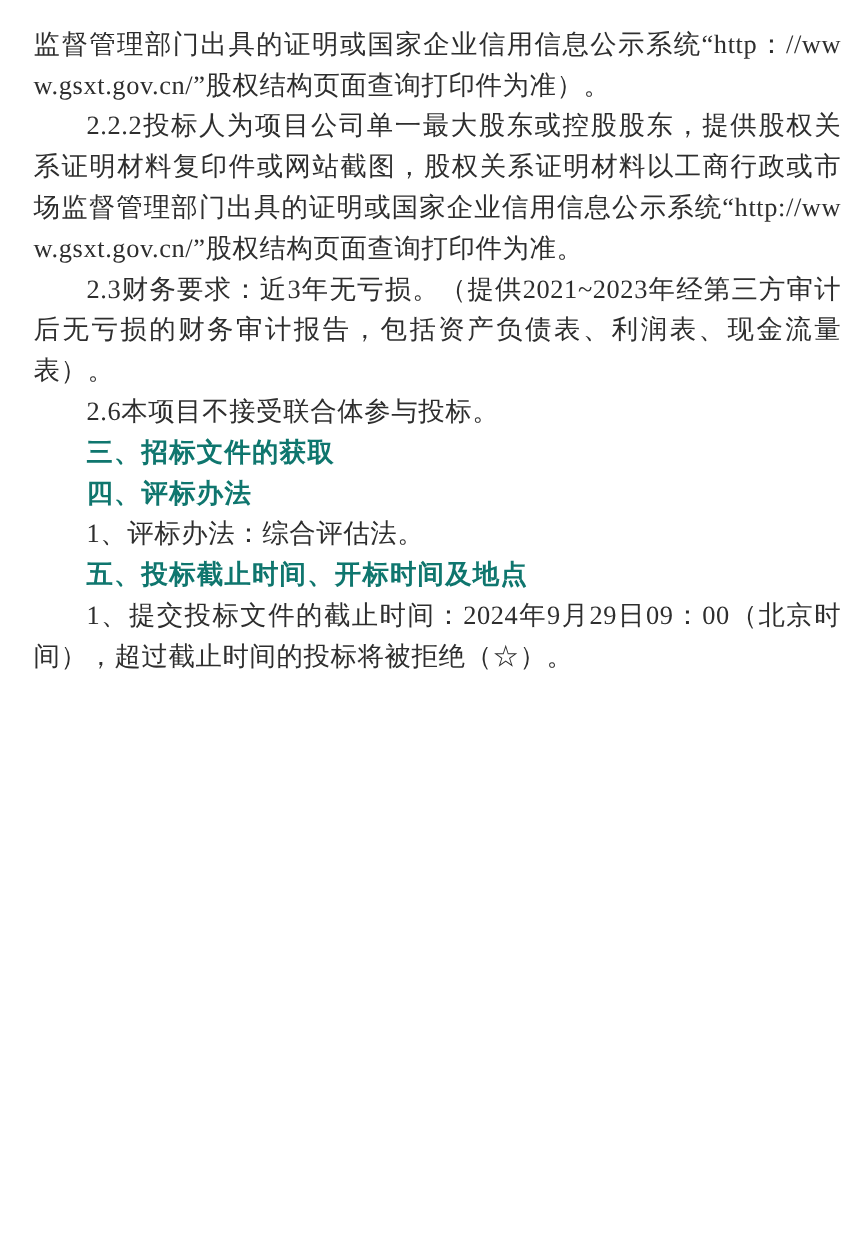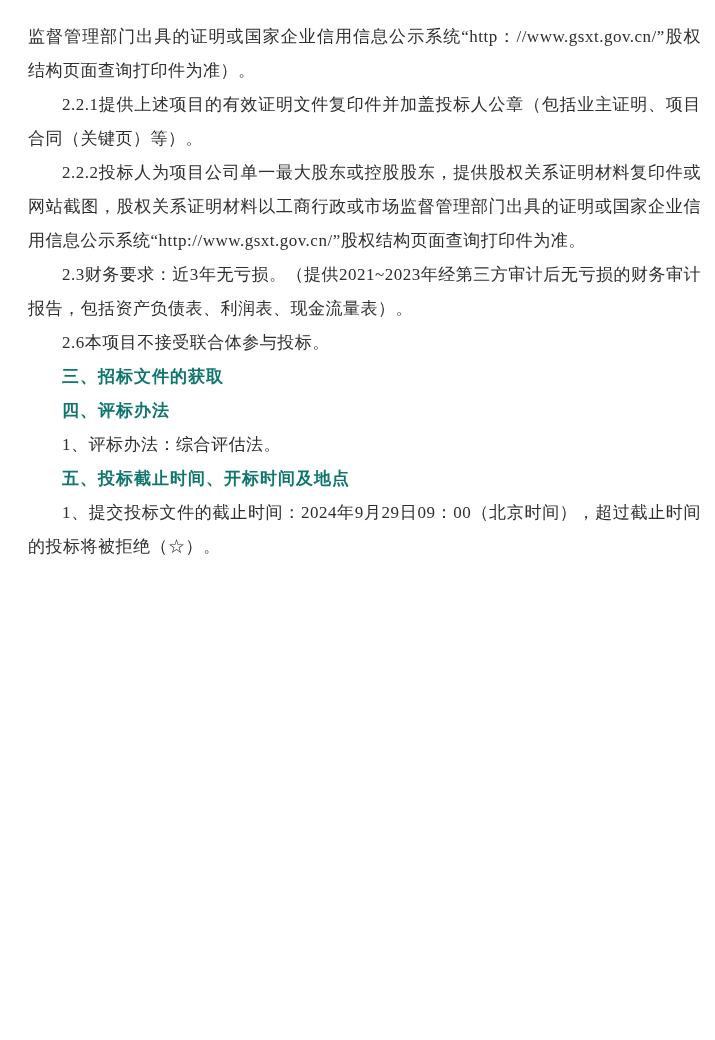--- a/index.html
+++ b/index.html
@@ -13,21 +13,21 @@
     height: 1040px;
     background: #ffffff;
     overflow: hidden;
     box-sizing: border-box;
   }
   .content {
     box-sizing: border-box;
     width: 715px;
     padding: 20px 14px 0 28px;
     font-family: "Liberation Serif", "DejaVu Serif", serif;
-    font-size: 17px;
+    font-size: 22px;
     line-height: 34px;
     color: #2e2e2e;
     text-align: justify;
     letter-spacing: 0.5px;
   }
   .para {
     margin: 0;
     padding: 0;
     word-break: break-all;
   }
@@ -39,21 +39,20 @@
     color: #0f766e;
     letter-spacing: 1px;
   }
 </style>
 </head>
 <body>
 
 <div class="page">
   <div class="content" id="content">
       <p class="para body">监督管理部门出具的证明或国家企业信用信息公示系统“http：//www.gsxt.gov.cn/”股权结构页面查询打印件为准）。</p>
-      <p class="para body indent">2.2.1提供上述项目的有效证明文件复印件并加盖投标人公章（包括业主证明、项目合同（关键页）等）。</p>
       <p class="para body indent">2.2.2投标人为项目公司单一最大股东或控股股东，提供股权关系证明材料复印件或网站截图，股权关系证明材料以工商行政或市场监督管理部门出具的证明或国家企业信用信息公示系统“http://www.gsxt.gov.cn/”股权结构页面查询打印件为准。</p>
       <p class="para body indent">2.3财务要求：近3年无亏损。（提供2021~2023年经第三方审计后无亏损的财务审计报告，包括资产负债表、利润表、现金流量表）。</p>
       <p class="para body indent">2.6本项目不接受联合体参与投标。</p>
       <p class="para heading indent">三、招标文件的获取</p>
       <p class="para heading indent">四、评标办法</p>
       <p class="para body indent">1、评标办法：综合评估法。</p>
       <p class="para heading indent">五、投标截止时间、开标时间及地点</p>
       <p class="para body indent">1、提交投标文件的截止时间：2024年9月29日09：00（北京时间），超过截止时间的投标将被拒绝（☆）。</p>
     </div>
 </div>

